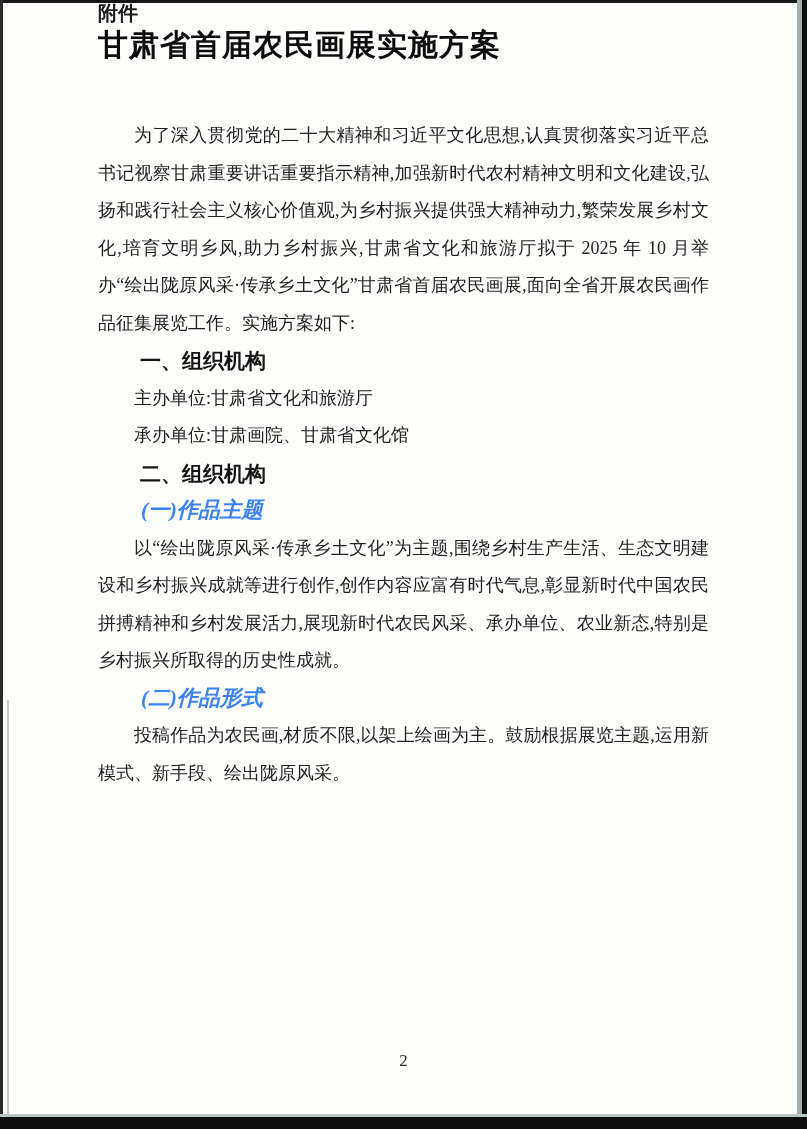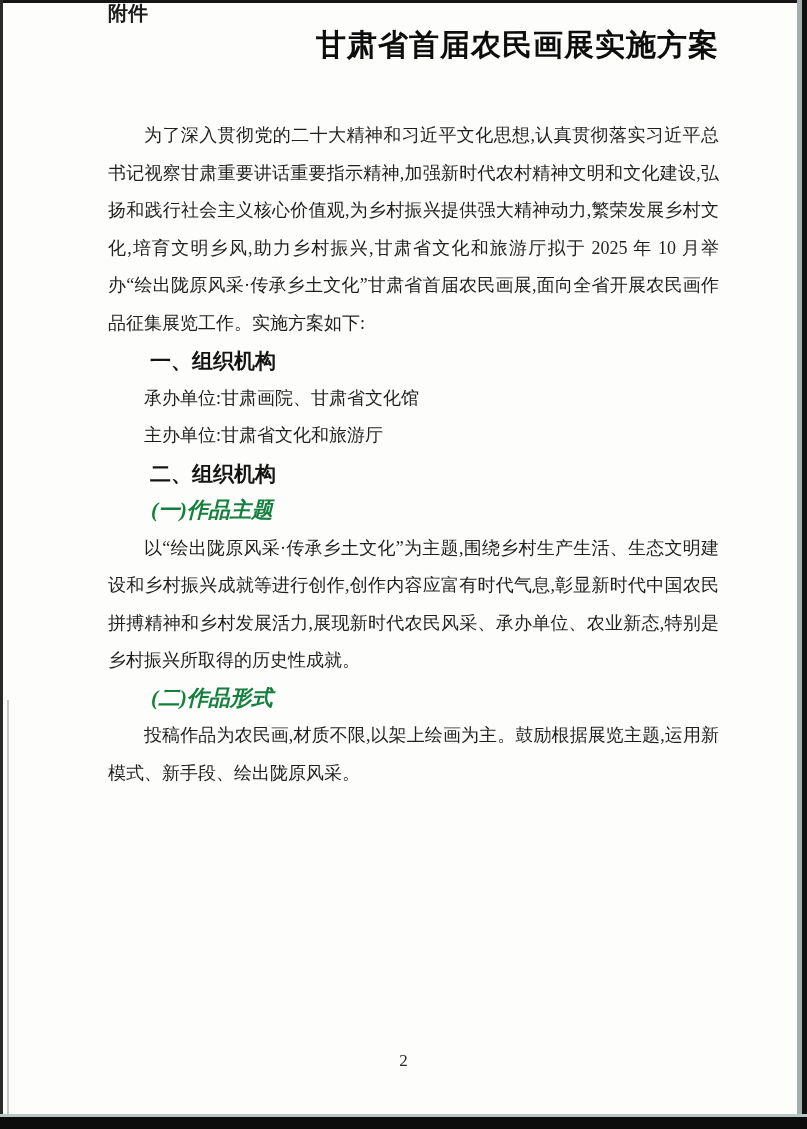--- a/index.html
+++ b/index.html
@@ -16,37 +16,37 @@
   .edge-top    { position: absolute; top: 0; left: 0; width: 100%; height: 3px; background: #161616; }
   .edge-left   { position: absolute; top: 0; left: 0; width: 3px; height: 100%; background: #2b2b2b; }
   .edge-left-inner { position: absolute; left: 7px; top: 700px; bottom: 12px; width: 2px; background: #aab4b2; opacity: .7; }
   .edge-right-gray  { position: absolute; top: 0; right: 5px; width: 5px; height: 100%; background: #9fb0ae; }
   .edge-right-black { position: absolute; top: 0; right: 0; width: 5px; height: 100%; background: #0f0f0f; }
   .edge-bottom-gray  { position: absolute; left: 0; bottom: 12px; width: 100%; height: 3px; background: #b9c6c3; }
   .edge-bottom-black { position: absolute; left: 0; bottom: 0; width: 100%; height: 12px; background: #0c0c0c; }
 
   .content {
     position: absolute;
-    left: 108px;
+    left: 98px;
     top: 0;
     width: 611px;
   }
   .content p, .content div, .content h1 { margin: 0; }
 
   .attachment {
     margin-top: 117px;
     font-family: "Liberation Sans", sans-serif;
     font-weight: bold;
     font-size: 20px;
     line-height: 26px;
     color: #1a1a1a;
   }
   .title {
     margin-top: 38px;
-    text-align: right;
+    text-align: left;
     font-family: "Liberation Serif", serif;
     font-weight: bold;
     font-size: 30px;
     line-height: 38px;
     color: #0d0d0d;
     letter-spacing: 1px;
   }
   .body {
     font-size: 18px;
     line-height: 37.5px;
@@ -60,21 +60,21 @@
     font-weight: bold;
     font-size: 21px;
     line-height: 37.5px;
     color: #141414;
   }
   .h-kai {
     font-weight: bold;
     font-style: italic;
     font-size: 21.5px;
     line-height: 37.5px;
-    color: #15803d;
+    color: #3b82f6;
   }
   .page-number {
     position: absolute;
     top: 1050px;
     left: 0;
     width: 100%;
     text-align: center;
     font-size: 17px;
     line-height: 22px;
     color: #2a2a2a;
@@ -87,23 +87,23 @@
 
   <div class="content">
     <div class="attachment">附件</div>
 
     <h1 class="title">甘肃省首届农民画展实施方案</h1>
 
     <p class="body indent intro">为了深入贯彻党的二十大精神和习近平文化思想,认真贯彻落实习近平总书记视察甘肃重要讲话重要指示精神,加强新时代农村精神文明和文化建设,弘扬和践行社会主义核心价值观,为乡村振兴提供强大精神动力,繁荣发展乡村文化,培育文明乡风,助力乡村振兴,甘肃省文化和旅游厅拟于 2025 年 10 月举办“绘出陇原风采·传承乡土文化”甘肃省首届农民画展,面向全省开展农民画作品征集展览工作。实施方案如下:</p>
 
     <div class="h-sans indent">一、组织机构</div>
 
+    <p class="body indent">主办单位:甘肃省文化和旅游厅</p>
+
     <p class="body indent">承办单位:甘肃画院、甘肃省文化馆</p>
-
-    <p class="body indent">主办单位:甘肃省文化和旅游厅</p>
 
     <div class="h-sans indent">二、组织机构</div>
 
     <div class="h-kai indent">(一)作品主题</div>
 
     <p class="body indent">以“绘出陇原风采·传承乡土文化”为主题,围绕乡村生产生活、生态文明建设和乡村振兴成就等进行创作,创作内容应富有时代气息,彰显新时代中国农民拼搏精神和乡村发展活力,展现新时代农民风采、承办单位、农业新态,特别是乡村振兴所取得的历史性成就。</p>
 
     <div class="h-kai indent">(二)作品形式</div>
 
     <p class="body indent">投稿作品为农民画,材质不限,以架上绘画为主。鼓励根据展览主题,运用新模式、新手段、绘出陇原风采。</p>

